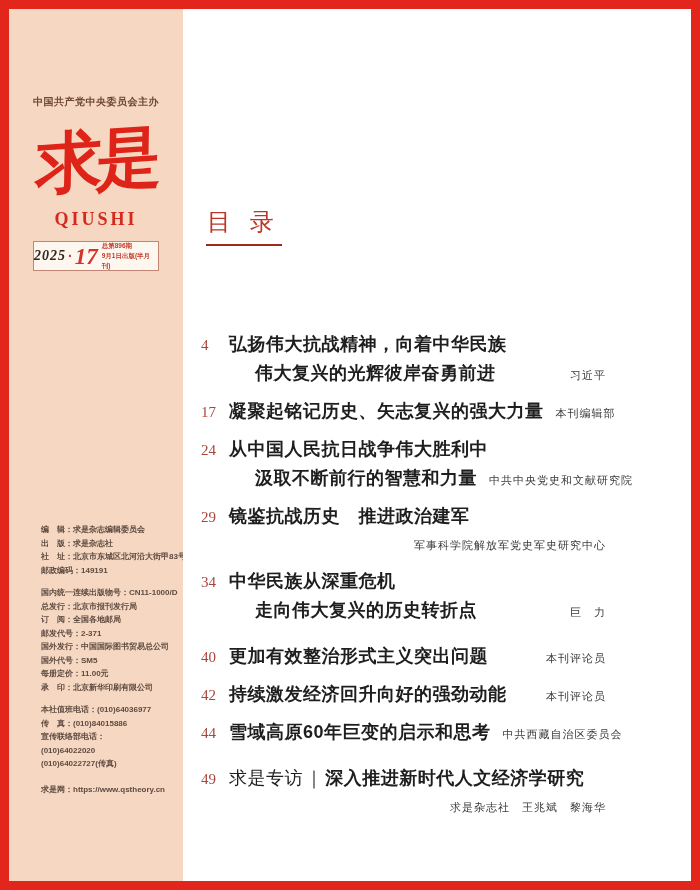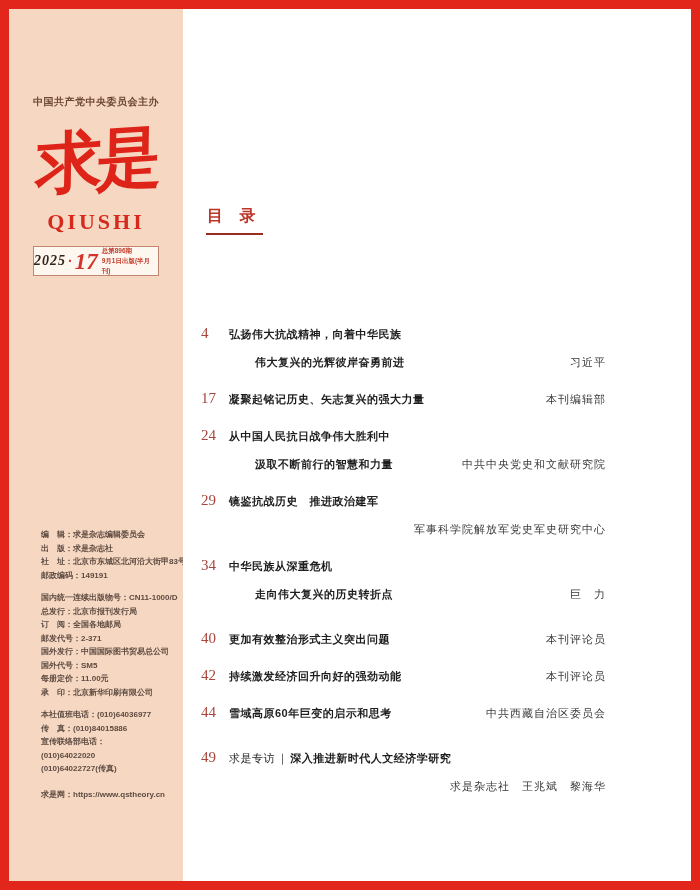--- a/index.html
+++ b/index.html
@@ -10,48 +10,48 @@
            background:#f6d8c2;overflow:hidden;}
   .content{position:absolute;left:174px;top:0;right:0;bottom:0;background:#ffffff;}
 
   
   .organizer{margin-top:86px;text-align:center;font-size:10px;font-weight:700;
              color:#6e4736;letter-spacing:0.5px;line-height:14px;}
   .logo-cn{height:94px;line-height:94px;margin-top:4px;text-align:center;
            font-family:"DejaVu Serif",serif;font-weight:700;font-size:66px;
            color:#de2418;letter-spacing:-6px;transform:rotate(-4deg) skewX(-5deg);}
   .logo-en{margin-top:2px;text-align:center;font-family:"Liberation Serif",serif;
-           font-weight:700;font-size:22px;letter-spacing:3px;color:#d5291d;}
+           font-weight:700;font-size:18px;letter-spacing:3px;color:#d5291d;}
   .issue-box{margin:11px auto 0;width:126px;height:30px;background:#fdf7ef;
              border:1px solid #c08573;display:flex;align-items:center;
              justify-content:center;box-sizing:border-box;}
   .issue-year{font-family:"Liberation Serif",serif;font-style:italic;font-weight:700;
               font-size:14px;color:#33241c;letter-spacing:1px;}
   .issue-dot{color:#d5342b;font-weight:700;font-size:14px;margin:0 2px;}
   .issue-num{font-family:"Liberation Serif",serif;font-style:italic;font-weight:700;
              font-size:23px;color:#d5342b;line-height:1;}
   .issue-meta{display:flex;flex-direction:column;margin-left:4px;font-size:6.5px;
               font-weight:700;color:#c33a2a;line-height:1.55;text-align:left;}
   .info{margin:252px 0 0 32px;width:138px;font-size:8px;font-weight:700;
         color:#5d4a40;line-height:13.5px;white-space:nowrap;}
   .info-group{margin-bottom:9px;}
   .info-group:last-child{margin-top:12px;}
 
   
   .toc-head{margin:197px 0 0 23px;}
-  .toc-head-text{display:inline-block;font-size:16px;font-weight:700;color:#bd3527;
+  .toc-head-text{display:inline-block;font-size:24px;font-weight:400;color:#bd3527;
                  letter-spacing:6px;padding:0 2px 6px 1px;border-bottom:2px solid #9c2c1e;}
   .toc-list{margin:84px 0 0 18px;width:405px;}
   .entry{margin-bottom:8px;}
   .entry.gap-lg{margin-top:16px;}
   .row{display:flex;align-items:baseline;line-height:28px;white-space:nowrap;}
   .row-author-only{justify-content:flex-end;align-items:flex-end;}
   .pg{flex:none;width:28px;font-family:"Liberation Serif",serif;font-size:15px;
       color:#a8453c;}
-  .title{font-size:11px;font-weight:700;color:#1e1e1e;letter-spacing:0.5px;}
+  .title{font-size:18px;font-weight:700;color:#1e1e1e;letter-spacing:0.5px;}
   .title .t-normal{font-weight:400;margin-top:12px;}
   .title .t-bar{font-weight:400;margin:0 2px;}
   .indent{padding-left:26px;}
   .author{margin-left:auto;padding-left:12px;font-family:"Liberation Serif",serif;
           font-size:11px;font-weight:400;color:#3a3a3a;letter-spacing:1px;}
 </style>
 </head>
 <body>
 
 <div class="page">

